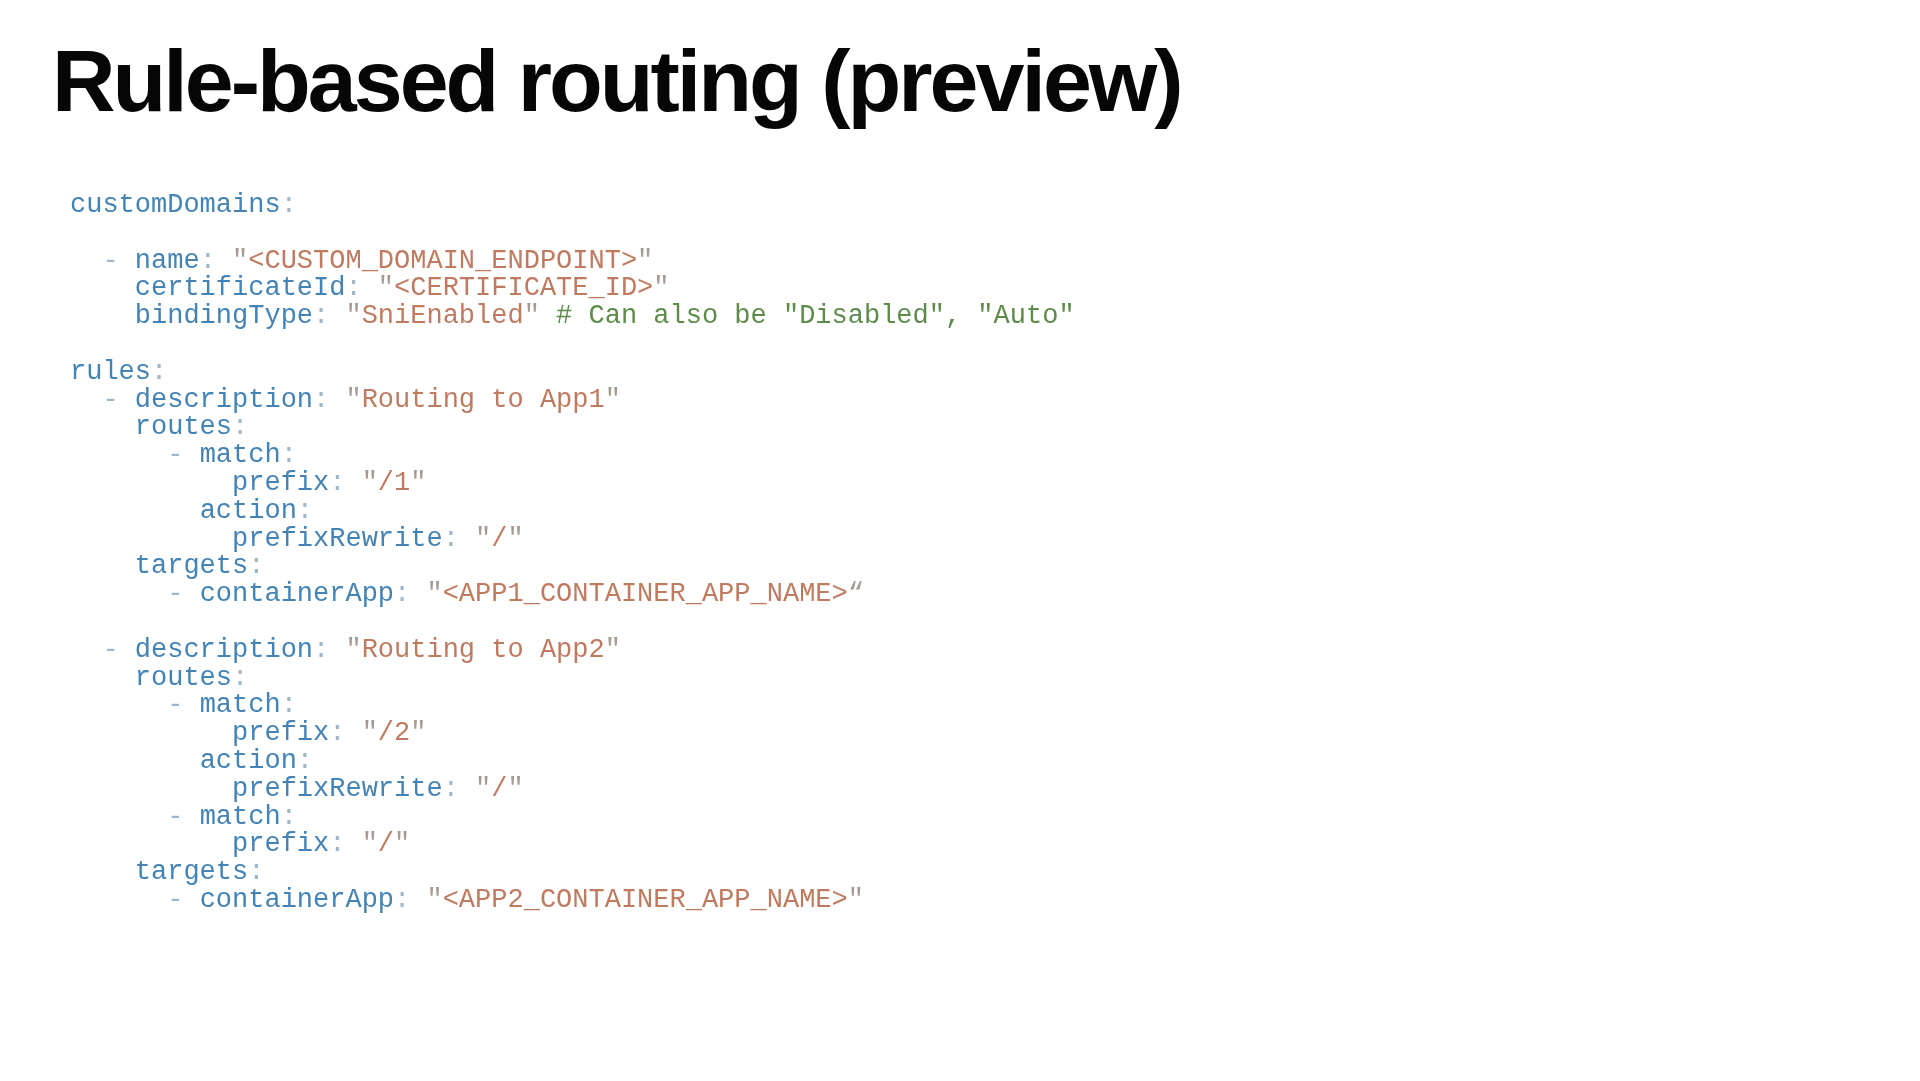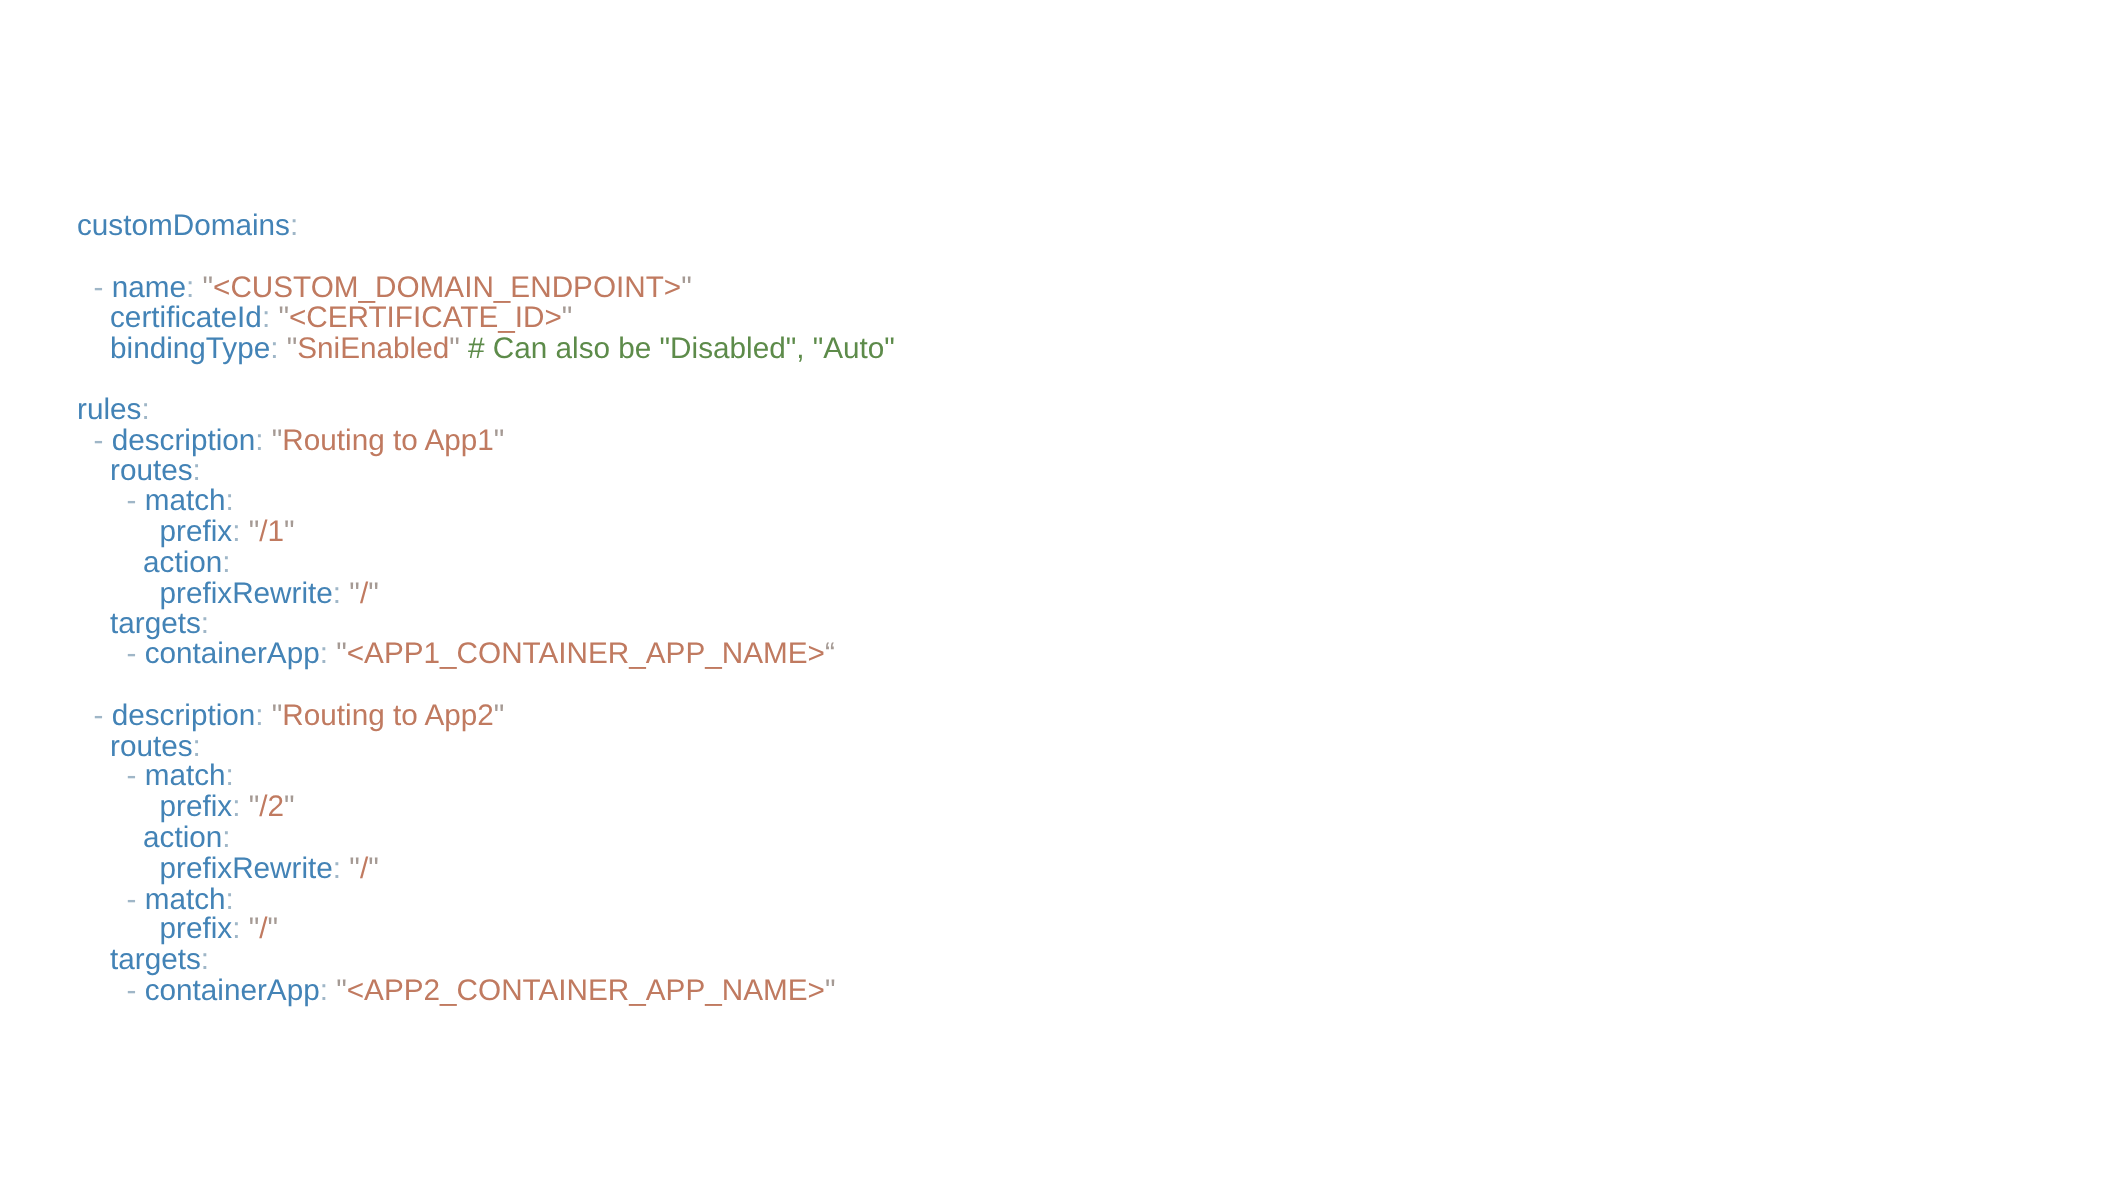--- a/index.html
+++ b/index.html
@@ -27,34 +27,35 @@
     letter-spacing: -3px;
     line-height: 1.15;
     color: #060606;
     white-space: nowrap;
   }
   .code-block {
     position: absolute;
     left: 70px;
     top: 192px;
     margin: 0;
-    font-family: Liberation Sans, sans-serif;
+    font-family: Liberation Mono, monospace;
     font-size: 27px;
     line-height: 27.8px;
     white-space: pre;
   }
   .code-line {
     height: 27.8px;
     white-space: pre;
   }
   .tk-key     { color: var(--key); }
   .tk-punct   { color: var(--punct); }
   .tk-quote   { color: var(--quote); }
   .tk-string  { color: var(--string); }
   .tk-comment { color: var(--comment); }
   .tk-ws      { color: transparent; }
 </style>
 </head>
 <body>
 
 <div class="slide">
+  <h1 class="slide-title">Rule-based routing (preview)</h1>
   <pre class="code-block"><div class="code-line"><span class="tk-key">customDomains</span><span class="tk-punct">:</span></div><div class="code-line"></div><div class="code-line"><span class="tk-ws">  </span><span class="tk-punct">- </span><span class="tk-key">name</span><span class="tk-punct">: </span><span class="tk-quote">"</span><span class="tk-string">&lt;CUSTOM_DOMAIN_ENDPOINT&gt;</span><span class="tk-quote">"</span></div><div class="code-line"><span class="tk-ws">    </span><span class="tk-key">certificateId</span><span class="tk-punct">: </span><span class="tk-quote">"</span><span class="tk-string">&lt;CERTIFICATE_ID&gt;</span><span class="tk-quote">"</span></div><div class="code-line"><span class="tk-ws">    </span><span class="tk-key">bindingType</span><span class="tk-punct">: </span><span class="tk-quote">"</span><span class="tk-string">SniEnabled</span><span class="tk-quote">"</span><span class="tk-ws"> </span><span class="tk-comment"># Can also be "Disabled", "Auto"</span></div><div class="code-line"></div><div class="code-line"><span class="tk-key">rules</span><span class="tk-punct">:</span></div><div class="code-line"><span class="tk-ws">  </span><span class="tk-punct">- </span><span class="tk-key">description</span><span class="tk-punct">: </span><span class="tk-quote">"</span><span class="tk-string">Routing to App1</span><span class="tk-quote">"</span></div><div class="code-line"><span class="tk-ws">    </span><span class="tk-key">routes</span><span class="tk-punct">:</span></div><div class="code-line"><span class="tk-ws">      </span><span class="tk-punct">- </span><span class="tk-key">match</span><span class="tk-punct">:</span></div><div class="code-line"><span class="tk-ws">          </span><span class="tk-key">prefix</span><span class="tk-punct">: </span><span class="tk-quote">"</span><span class="tk-string">/1</span><span class="tk-quote">"</span></div><div class="code-line"><span class="tk-ws">        </span><span class="tk-key">action</span><span class="tk-punct">:</span></div><div class="code-line"><span class="tk-ws">          </span><span class="tk-key">prefixRewrite</span><span class="tk-punct">: </span><span class="tk-quote">"</span><span class="tk-string">/</span><span class="tk-quote">"</span></div><div class="code-line"><span class="tk-ws">    </span><span class="tk-key">targets</span><span class="tk-punct">:</span></div><div class="code-line"><span class="tk-ws">      </span><span class="tk-punct">- </span><span class="tk-key">containerApp</span><span class="tk-punct">: </span><span class="tk-quote">"</span><span class="tk-string">&lt;APP1_CONTAINER_APP_NAME&gt;</span><span class="tk-quote">“</span></div><div class="code-line"></div><div class="code-line"><span class="tk-ws">  </span><span class="tk-punct">- </span><span class="tk-key">description</span><span class="tk-punct">: </span><span class="tk-quote">"</span><span class="tk-string">Routing to App2</span><span class="tk-quote">"</span></div><div class="code-line"><span class="tk-ws">    </span><span class="tk-key">routes</span><span class="tk-punct">:</span></div><div class="code-line"><span class="tk-ws">      </span><span class="tk-punct">- </span><span class="tk-key">match</span><span class="tk-punct">:</span></div><div class="code-line"><span class="tk-ws">          </span><span class="tk-key">prefix</span><span class="tk-punct">: </span><span class="tk-quote">"</span><span class="tk-string">/2</span><span class="tk-quote">"</span></div><div class="code-line"><span class="tk-ws">        </span><span class="tk-key">action</span><span class="tk-punct">:</span></div><div class="code-line"><span class="tk-ws">          </span><span class="tk-key">prefixRewrite</span><span class="tk-punct">: </span><span class="tk-quote">"</span><span class="tk-string">/</span><span class="tk-quote">"</span></div><div class="code-line"><span class="tk-ws">      </span><span class="tk-punct">- </span><span class="tk-key">match</span><span class="tk-punct">:</span></div><div class="code-line"><span class="tk-ws">          </span><span class="tk-key">prefix</span><span class="tk-punct">: </span><span class="tk-quote">"</span><span class="tk-string">/</span><span class="tk-quote">"</span></div><div class="code-line"><span class="tk-ws">    </span><span class="tk-key">targets</span><span class="tk-punct">:</span></div><div class="code-line"><span class="tk-ws">      </span><span class="tk-punct">- </span><span class="tk-key">containerApp</span><span class="tk-punct">: </span><span class="tk-quote">"</span><span class="tk-string">&lt;APP2_CONTAINER_APP_NAME&gt;</span><span class="tk-quote">"</span></div></pre>
 </div>
 
 </body></html>

